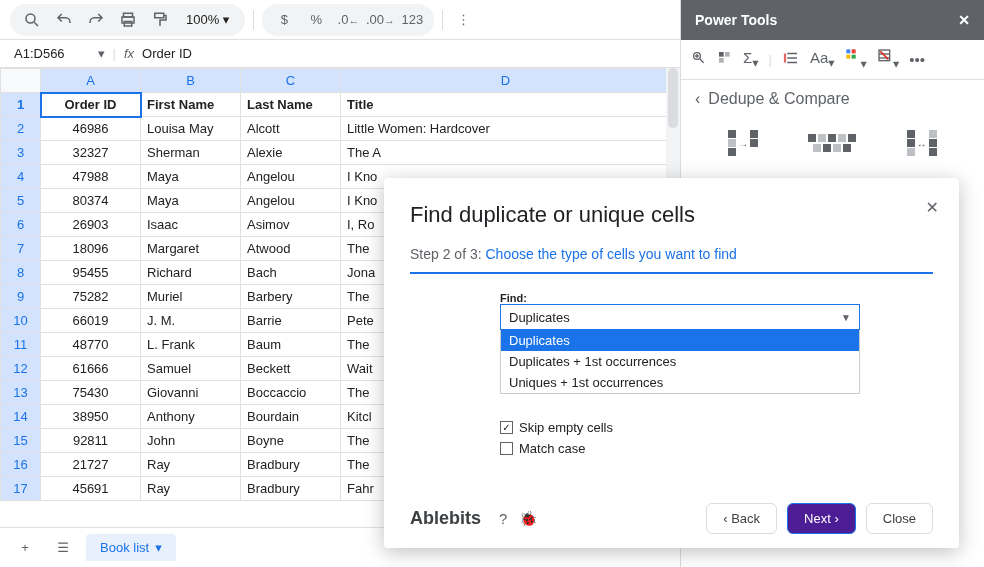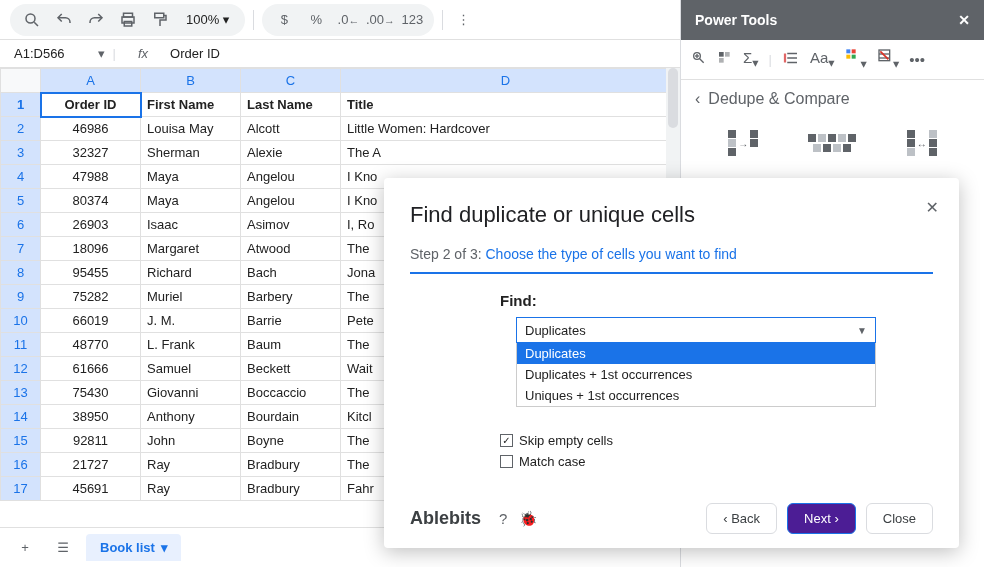--- a/index.html
+++ b/index.html
@@ -10,21 +10,21 @@
 .tool-group { display: flex; align-items: center; background: #f1f3f4; border-radius: 20px; padding: 4px 10px; gap: 8px; }
 .tool-btn { width: 24px; height: 24px; display: flex; align-items: center; justify-content: center; cursor: pointer; color: #5f6368; }
 .tool-group .tool-btn svg { width: 18px; height: 18px; }
 .zoom { padding: 0 6px; font-size: 13px; }
 .tool-sep { width: 1px; height: 20px; background: #dadce0; margin: 0 4px; }
 
 
 .namebar { height: 28px; display: flex; align-items: center; border-bottom: 1px solid #e0e0e0; padding-left: 10px; }
 .namebox { width: 80px; font-size: 13px; padding: 2px 4px; }
 .name-dd { color: #5f6368; padding: 0 8px; }
-.fx { font-style: italic; color: #5f6368; padding: 0 22px; font-size: 13px; }
+.fx { font-style: italic; color: #5f6368; padding: 0 8px; font-size: 13px; }
 .formula-val { font-size: 13px; }
 
 
 .grid-wrap { position: absolute; top: 68px; left: 0; right: 304px; bottom: 40px; overflow: hidden; }
 table.grid { border-collapse: collapse; table-layout: fixed; }
 .grid th, .grid td { border: 1px solid #e0e0e0; height: 24px; font-size: 13px; }
 .grid th { background: #f8f9fa; font-weight: normal; color: #5f6368; text-align: center; }
 .grid th.sel { background: #d3e3fd; color: #1a73e8; }
 .corner { width: 40px; background: #f8f9fa; }
 .rowhead { width: 40px; text-align: center; background: #f8f9fa; color: #5f6368; font-size: 12px; }
@@ -34,42 +34,42 @@
 .col-c { width: 100px; }
 .col-d { width: 330px; }
 .grid td { padding: 0 6px; white-space: nowrap; overflow: hidden; }
 .grid td.center { text-align: center; }
 .grid tr.hdr td { font-weight: bold; }
 .grid .sel-border { outline: 2px solid #1a73e8; outline-offset: -1px; }
 
 
 .tabs { position: absolute; bottom: 0; left: 0; right: 304px; height: 40px; border-top: 1px solid #e0e0e0; display: flex; align-items: center; padding-left: 10px; gap: 8px; background: #fff; }
 .tab-btn { width: 30px; height: 30px; display: flex; align-items: center; justify-content: center; color: #5f6368; cursor: pointer; }
-.tab { padding: 6px 14px; background: #e8f0fe; color: #1a73e8; font-weight: 700; border-radius: 4px 4px 0 0; display: flex; align-items: center; gap: 6px; }
+.tab { padding: 6px 14px; background: #e8f0fe; color: #1a73e8; font-weight: 400; border-radius: 4px 4px 0 0; display: flex; align-items: center; gap: 6px; }
 
 
 .sidebar { position: absolute; top: 0; right: 0; bottom: 0; width: 304px; border-left: 1px solid #dadce0; background: #fff; }
 .sb-title { background: #5f6368; color: #fff; height: 40px; display: flex; align-items: center; padding: 0 14px; font-weight: bold; font-size: 14px; justify-content: space-between; }
 .sb-tools { height: 40px; display: flex; align-items: center; padding: 0 10px; gap: 10px; border-bottom: 1px solid #e0e0e0; color: #5f6368; }
 .sb-tools .ic { font-size: 15px; cursor: pointer; }
 .sb-section { padding: 10px 14px; font-size: 16px; color: #5f6368; display: flex; align-items: center; gap: 8px; }
 .sb-icons { display: flex; justify-content: space-around; padding: 10px 20px; }
 .sb-icon-block { width: 40px; height: 30px; display: flex; flex-wrap: wrap; gap: 2px; cursor: pointer; align-content: center; justify-content: center; }
 .sq { width: 8px; height: 8px; background: #5f6368; }
 .sq.lt { background: #bdc1c6; }
 
 
 .dialog { position: absolute; top: 178px; left: 384px; width: 575px; height: 370px; background: #fff; box-shadow: 0 4px 20px rgba(0,0,0,0.25); border-radius: 4px; padding: 24px 26px 14px; }
 .dlg-title { font-size: 22px; color: #202124; margin-bottom: 18px; }
 .dlg-close { position: absolute; top: 20px; right: 20px; color: #5f6368; cursor: pointer; font-size: 16px; }
 .dlg-step { font-size: 14px; color: #5f6368; padding-bottom: 10px; border-bottom: 2px solid #1a73e8; margin-bottom: 18px; }
 .dlg-step .link { color: #1a73e8; }
 .dlg-body { padding-left: 90px; }
-.dlg-label { font-size: 15px; font-weight: bold; margin-bottom: 8px; }
-.dlg-select { position: relative; width: 360px; margin-left: 16px; }
+.dlg-label { font-size: 11px; font-weight: bold; margin-bottom: 0; }
+.dlg-select { position: relative; width: 360px; }
 .sel-box { border: 1px solid #1a73e8; height: 26px; padding: 4px 8px; font-size: 13px; display: flex; justify-content: space-between; align-items: center; cursor: pointer; }
 .sel-arrow { font-size: 10px; color: #5f6368; }
 .sel-drop { position: absolute; top: 26px; left: 0; right: 0; border: 1px solid #ccc; border-top: none; background: #fff; z-index: 10; }
 .sel-opt { padding: 3px 8px; font-size: 13px; cursor: pointer; }
 .sel-opt.active { background: #1a73e8; color: #fff; }
 .dlg-checks { margin-top: 90px; }
 .chk-row { display: flex; align-items: center; gap: 6px; font-size: 13px; margin-bottom: 6px; }
 .chk { width: 13px; height: 13px; border: 1px solid #5f6368; display: flex; align-items: center; justify-content: center; font-size: 10px; }
 .dlg-footer { position: absolute; bottom: 14px; left: 26px; right: 26px; display: flex; align-items: center; justify-content: space-between; }
 .brand { font-size: 18px; font-weight: bold; color: #3c4043; }

